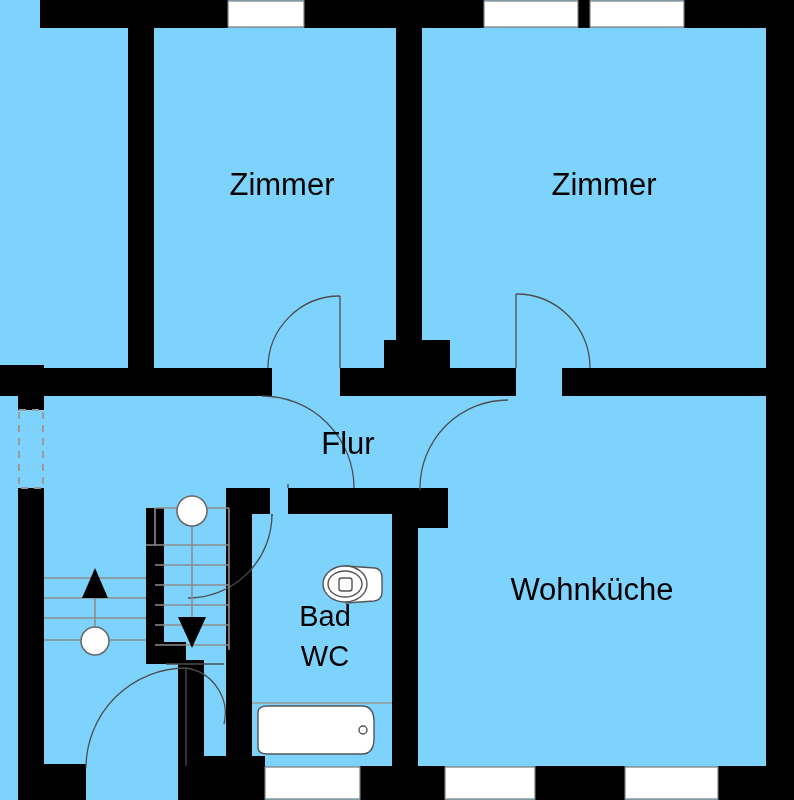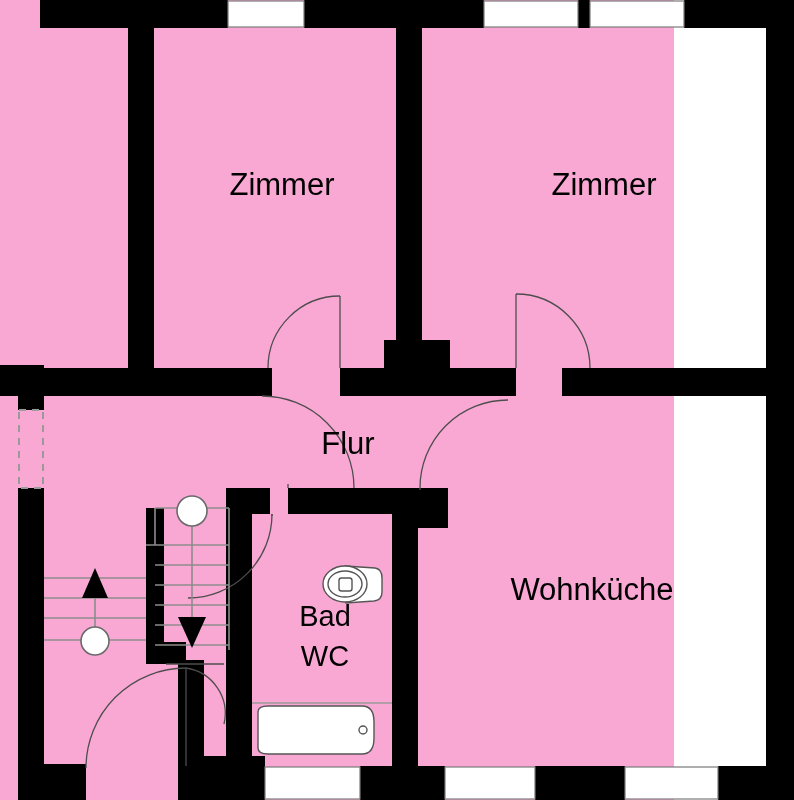--- a/index.html
+++ b/index.html
@@ -8,23 +8,23 @@
     background: #ffffff;
   }
   body {
     width: 794px;
     height: 800px;
     font-family: "Liberation Sans", sans-serif;
     overflow: hidden;
   }
   #floorplan-root {
     position: relative;
-    width: 674px;
+    width: 794px;
     height: 800px;
-    background: #f9a8d4;
+    background: #7dd3fc;
   }
   svg#plan {
     display: block;
     width: 794px;
     height: 800px;
   }
   .wall { fill: #000000; }
   .window-fill { fill: #ffffff; stroke: #7a7a7a; stroke-width: 1.2; }
   .door-arc { fill: none; stroke: #4d4d4d; stroke-width: 1.3; }
   .door-leaf { fill: none; stroke: #4d4d4d; stroke-width: 1.3; }

